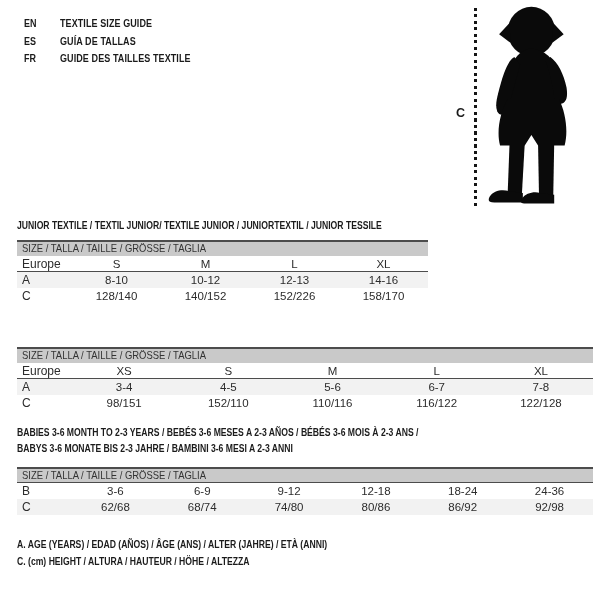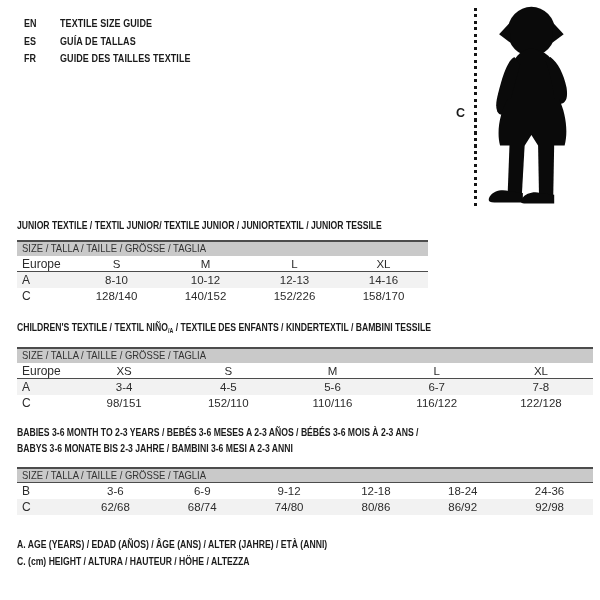--- a/index.html
+++ b/index.html
@@ -107,23 +107,20 @@
         <div class="tcell">14-16</div>
       </div>
       <div class="trow">
         <div class="tlabel">C</div>
         <div class="tcell">128/140</div>
         <div class="tcell">140/152</div>
         <div class="tcell">152/226</div>
         <div class="tcell">158/170</div>
       </div>
     </div>
-    <div class="section-title" style="top: 319px;">
-      <div class="title-line"><span class="sx75"><span>CHILDREN'S TEXTILE / TEXTIL NIÑO</span><span class="sub">/A</span><span> / TEXTILE DES ENFANTS / KINDERTEXTIL / BAMBINI TESSILE</span></span></div>
-    </div>
     <div class="size-table" style="top: 347px; width: 576px;">
       <div class="bar">
         <span class="sx86">SIZE / TALLA / TAILLE / GRÖSSE / TAGLIA</span>
       </div>
       <div class="trow divider">
         <div class="tlabel">Europe</div>
         <div class="tcell">XS</div>
         <div class="tcell">S</div>
         <div class="tcell">M</div>
         <div class="tcell">L</div>

